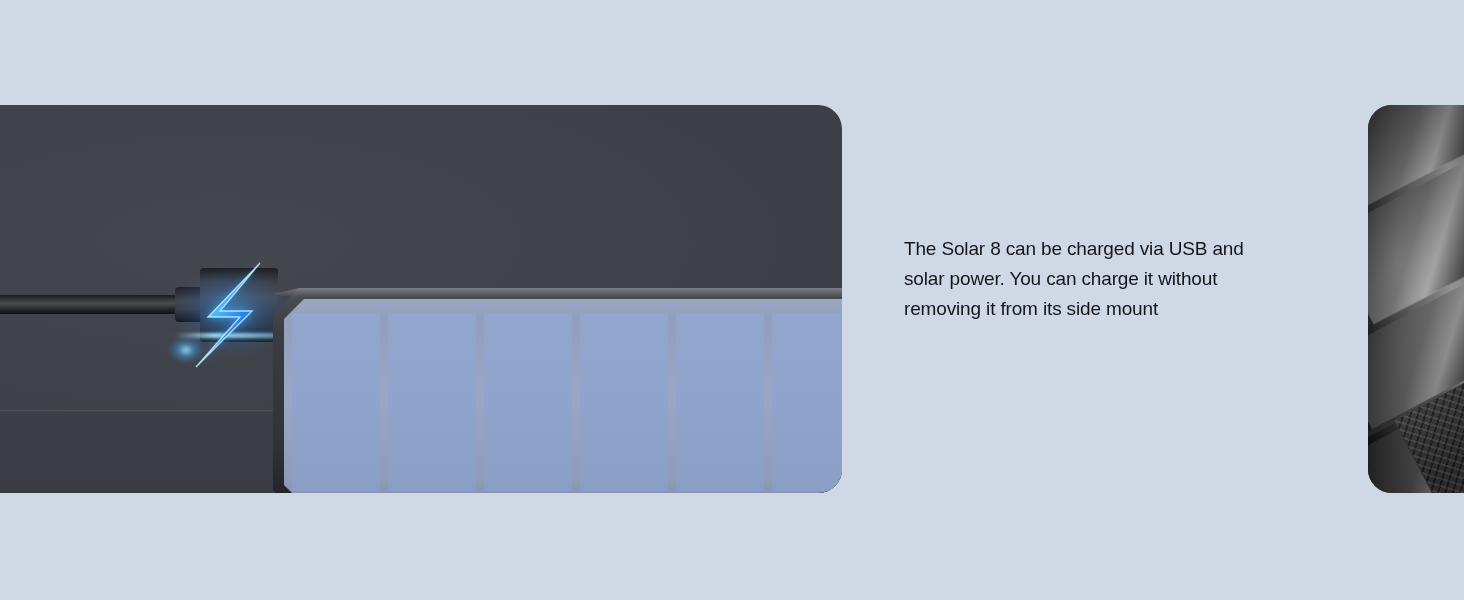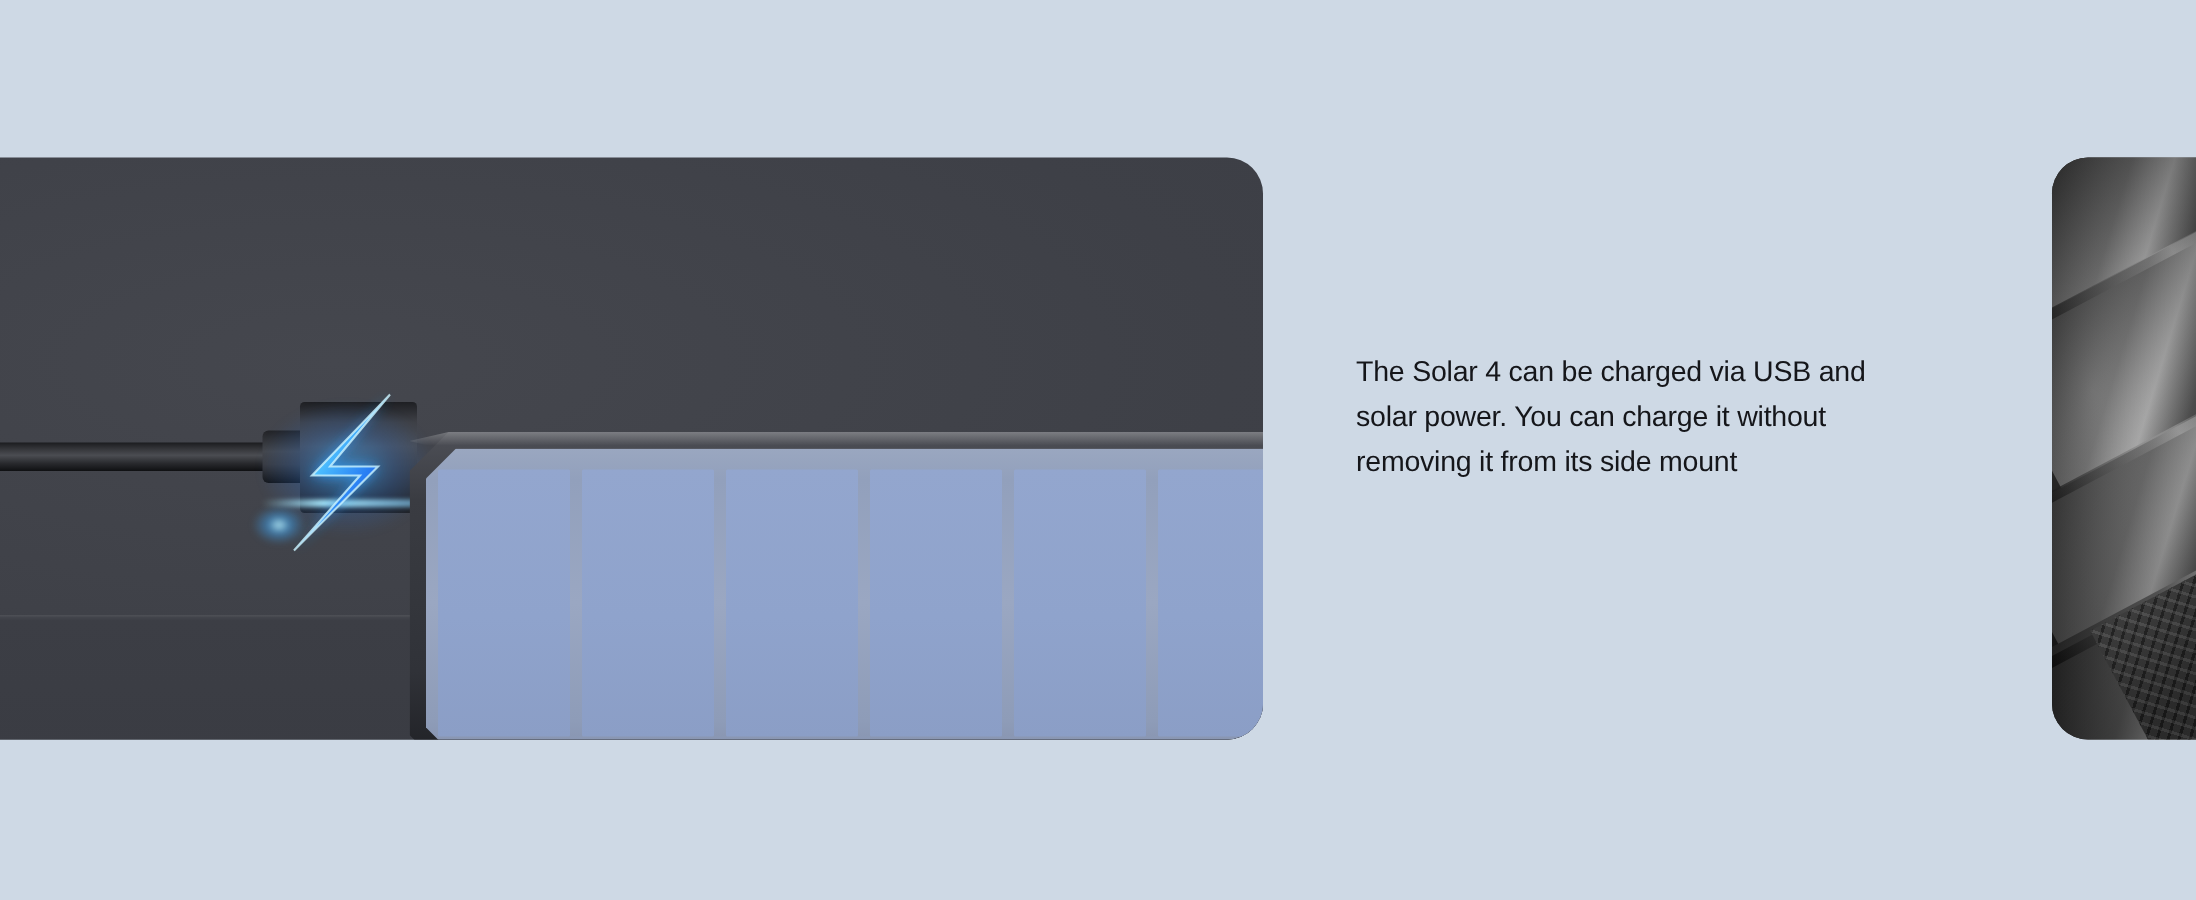--- a/index.html
+++ b/index.html
@@ -226,21 +226,21 @@
         <div class="cell"></div>
         <div class="cell"></div>
         <div class="cell"></div>
         <div class="cell"></div>
         <div class="cell"></div>
       </div>
     </div>
   </div>
 
   <div class="copy">
-    <p>The Solar 4 can be charged via USB and solar power. You can charge it without removing it from its side mount</p>
+    <p>The Solar 8 can be charged via USB and solar power. You can charge it without removing it from its side mount</p>
   </div>
 
   <div class="detail-panel">
     <div class="m m1"></div>
     <div class="m m2"></div>
     <div class="m m3"></div>
     <div class="m m4"></div>
     <div class="seam s1"></div>
     <div class="seam s2"></div>
     <div class="seam s3"></div>

